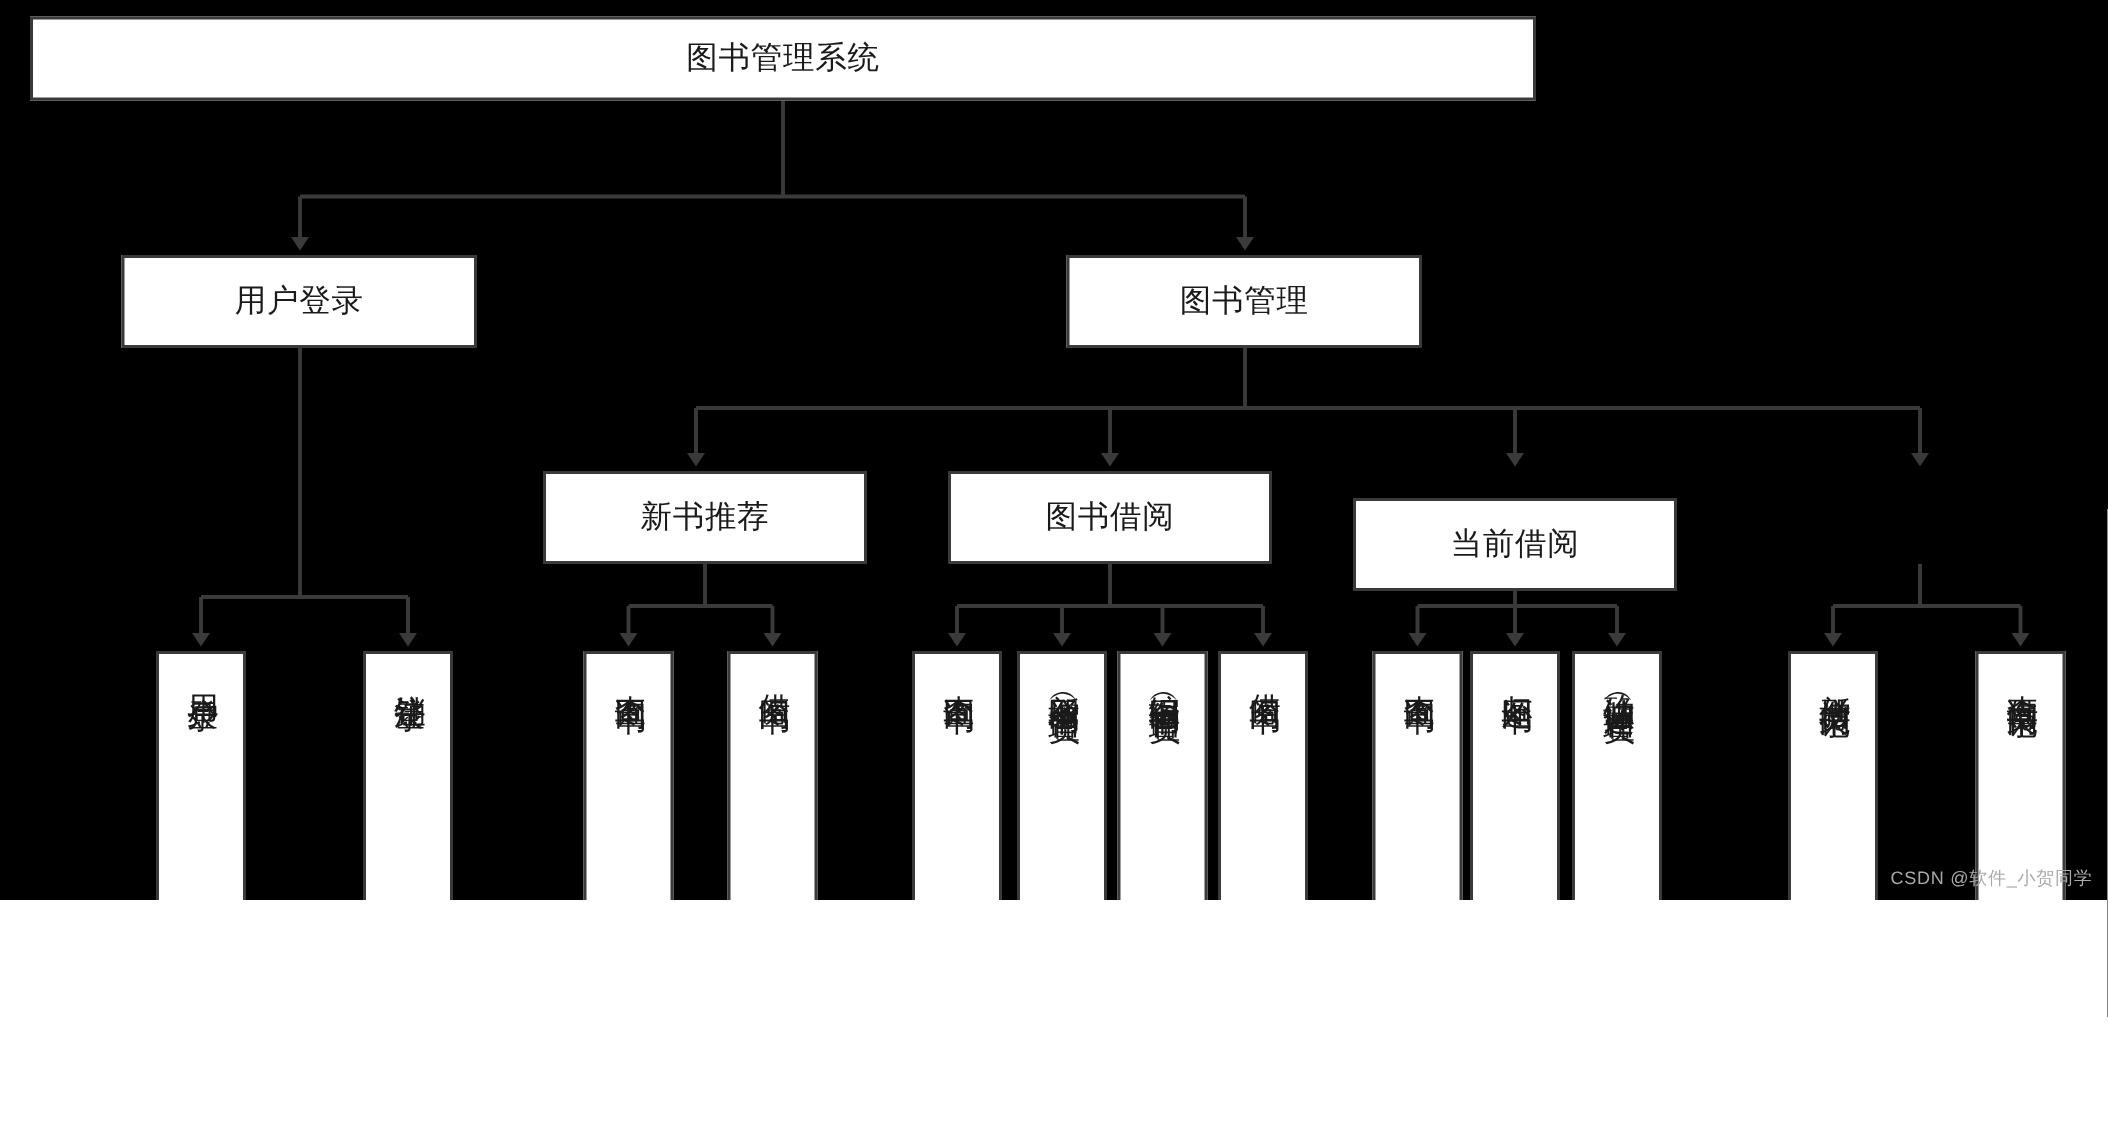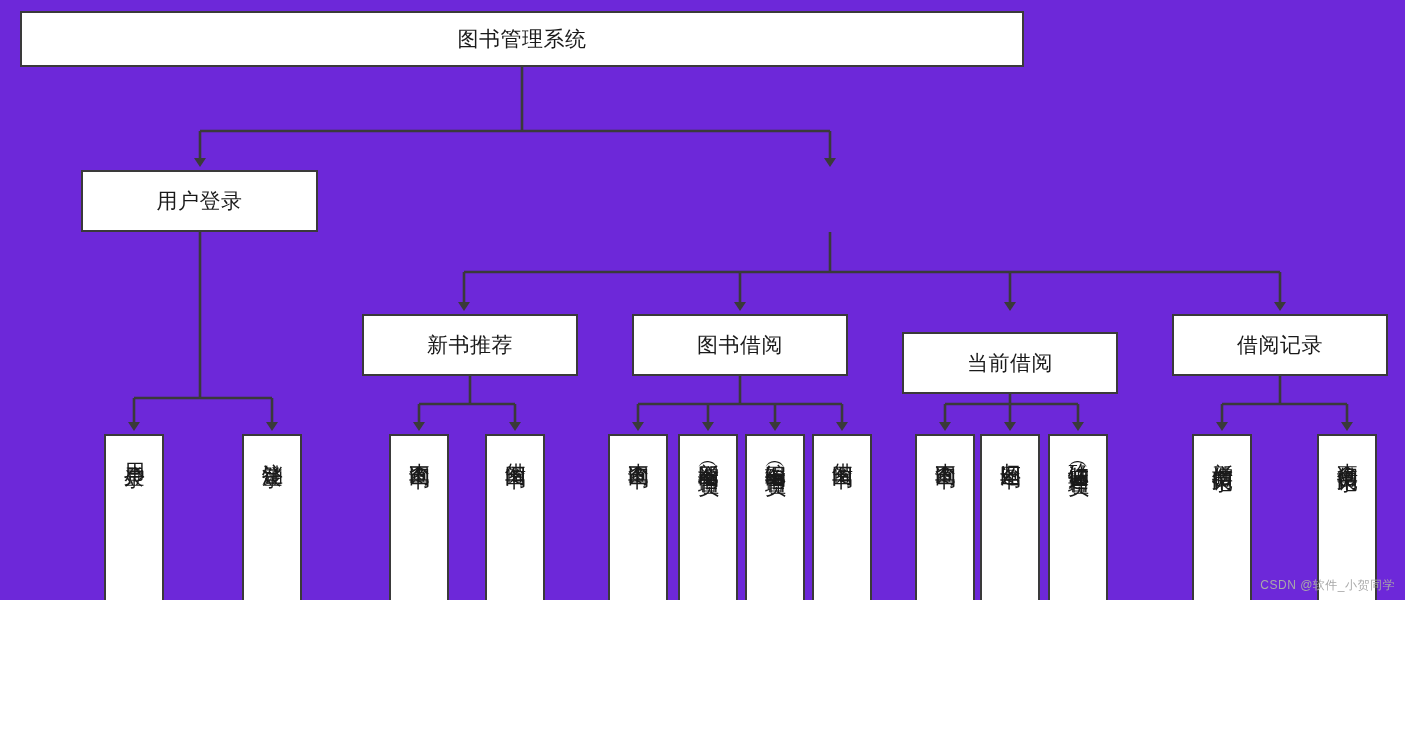--- a/index.html
+++ b/index.html
@@ -7,21 +7,21 @@
     padding: 0;
     background: #ffffff;
   }
   body {
     font-family: "Liberation Sans", "DejaVu Sans", sans-serif;
   }
   #canvas {
     position: relative;
     width: 1405px;
     height: 600px;
-    background: #6d28d9;
+    background: #000000;
     overflow: hidden;
   }
   svg#edges {
     position: absolute;
     left: 0;
     top: 0;
     width: 1405px;
     height: 747px;
     pointer-events: none;
   }
@@ -124,32 +124,32 @@
     </g>
   </svg>
 
   <div class="node horizontal" style="left:20px; top:11px; width:1004px; height:56px;">
     <span class="label">图书管理系统</span>
   </div>
 
   <div class="node horizontal" style="left:81px; top:170px; width:237px; height:62px;">
     <span class="label">用户登录</span>
   </div>
+  <div class="node horizontal" style="left:711px; top:170px; width:237px; height:62px;">
+    <span class="label">图书管理</span>
+  </div>
 
   <div class="node horizontal" style="left:362px; top:314px; width:216px; height:62px;">
     <span class="label">新书推荐</span>
   </div>
   <div class="node horizontal" style="left:632px; top:314px; width:216px; height:62px;">
     <span class="label">图书借阅</span>
   </div>
   <div class="node horizontal" style="left:902px; top:332px; width:216px; height:62px;">
     <span class="label">当前借阅</span>
-  </div>
-  <div class="node horizontal" style="left:1172px; top:314px; width:216px; height:62px;">
-    <span class="label">借阅记录</span>
   </div>
 
   <div class="node vertical" style="left:104px; top:434px; width:60px; height:300px;">
     <span class="label">用户登录</span>
   </div>
   <div class="node vertical" style="left:242px; top:434px; width:60px; height:300px;">
     <span class="label">注销登录</span>
   </div>
 
   <div class="node vertical" style="left:389px; top:434px; width:60px; height:300px;">

